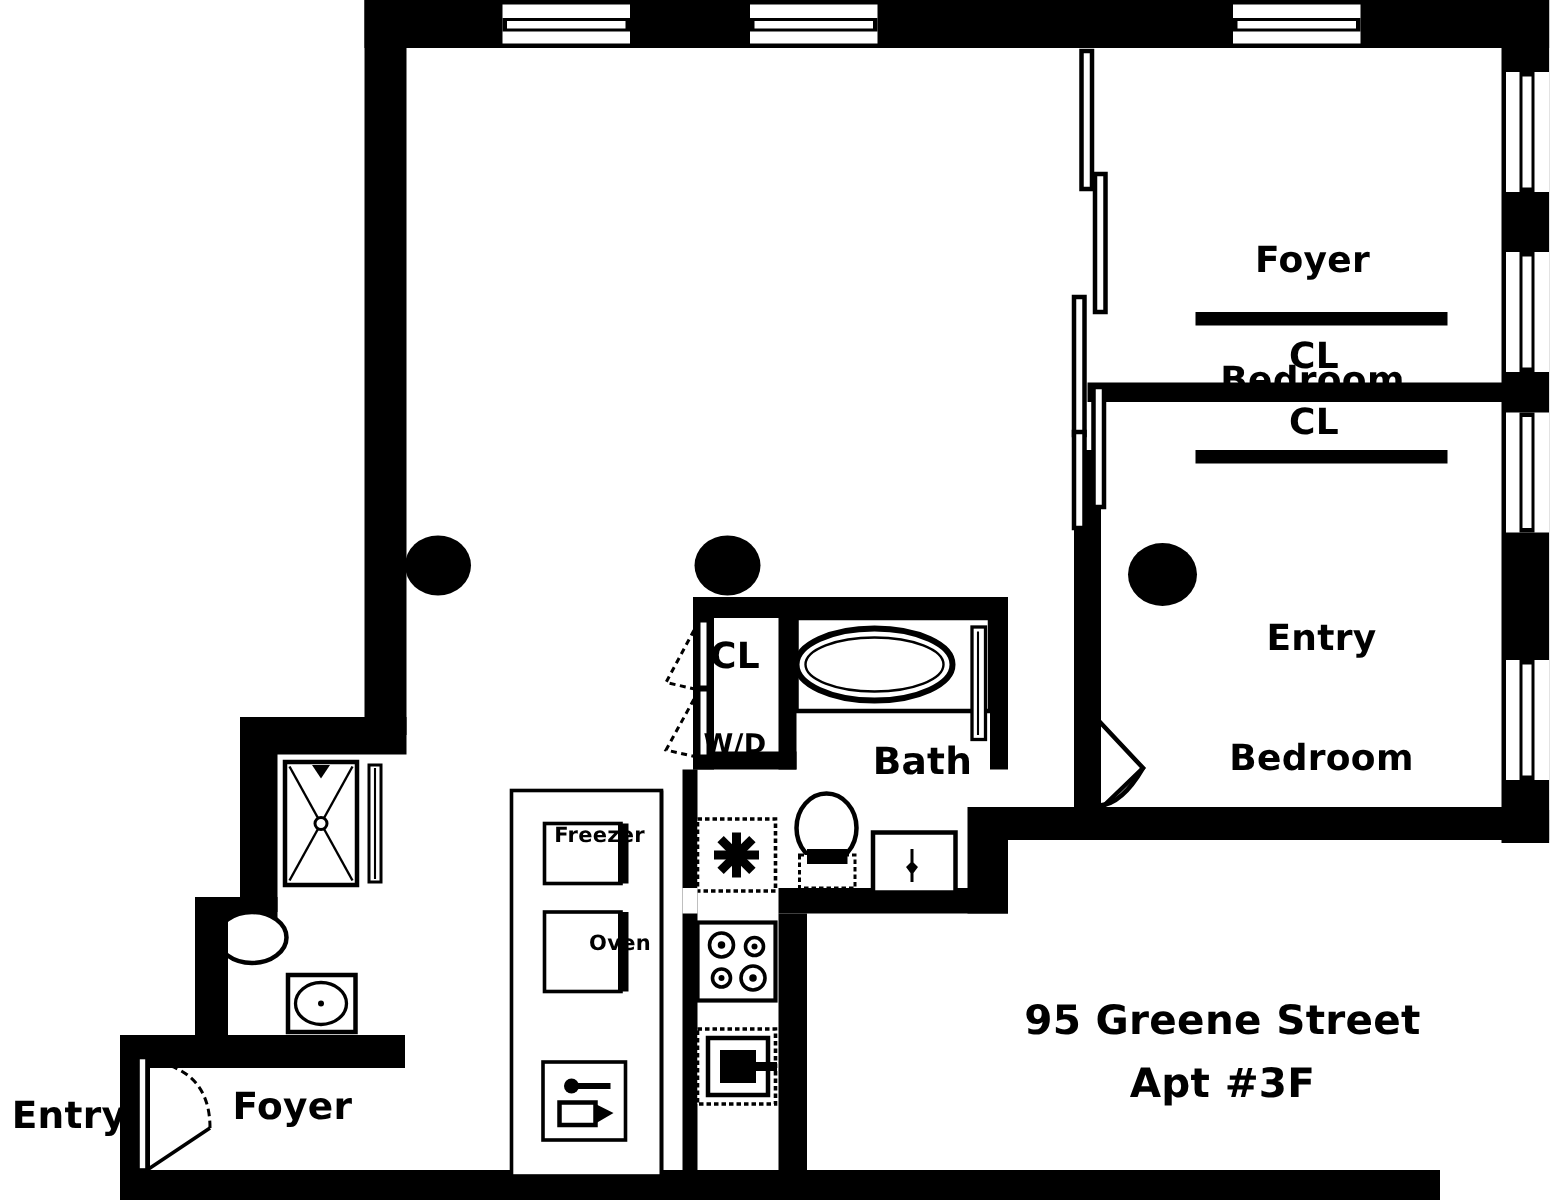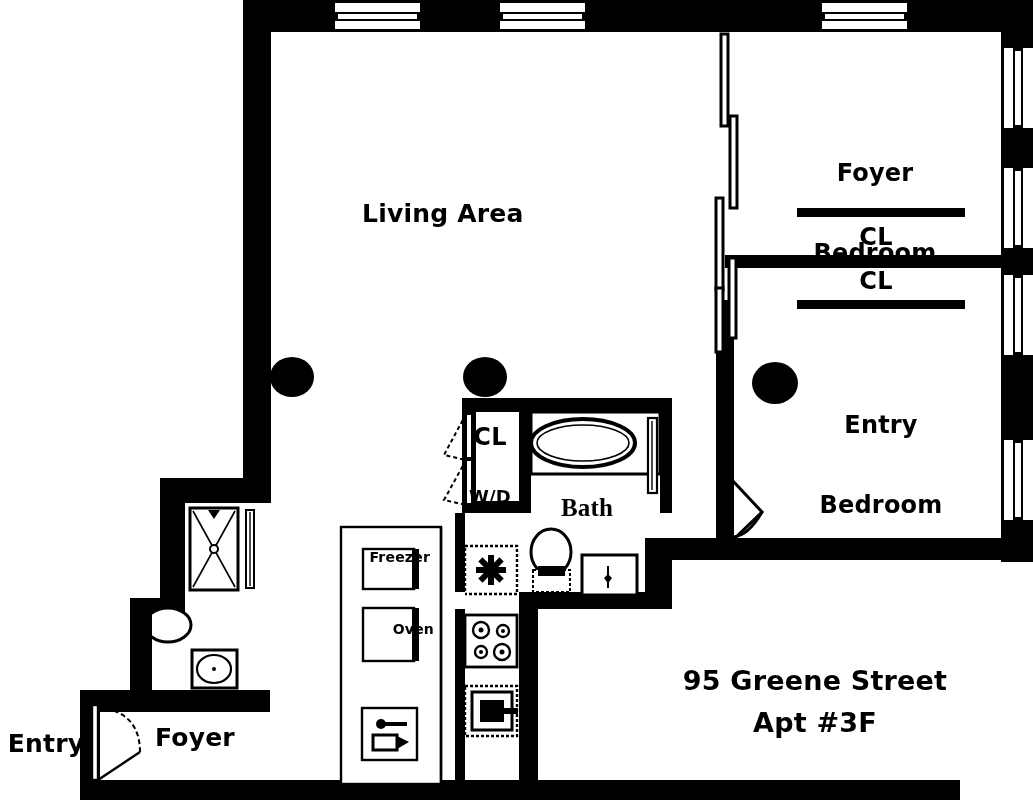--- a/index.html
+++ b/index.html
@@ -278,41 +278,40 @@
     <g>
       <rect x="465" y="686" width="52" height="50" fill="#ffffff" stroke="#000000" stroke-width="2.4" stroke-dasharray="3,2"></rect>
       <rect x="472" y="692" width="40" height="38" fill="none" stroke="#000000" stroke-width="3"></rect>
       <rect x="480" y="700" width="24" height="22" fill="#000000"></rect>
       <rect x="504" y="708" width="14" height="6" fill="#000000"></rect>
     </g>
 
     <rect x="455" y="592" width="10" height="17" fill="#ffffff"></rect>
   </svg>
 
-  <div class="lbl lbl-room" style="left:362px; top:200px; width:150px;">Living Area</div>
 
   <div class="lbl lbl-room2" style="left:800px; top:106px; width:150px;">
     <div>Foyer</div>
     <div>Bedroom</div>
   </div>
 
   <div class="lbl lbl-cl" style="left:826px; top:224px; width:100px;">CL</div>
 
   <div class="lbl lbl-cl" style="left:826px; top:268px; width:100px;">CL</div>
 
   <div class="lbl lbl-room2" style="left:806px; top:358px; width:150px;">
     <div>Entry</div>
     <div>Bedroom</div>
   </div>
 
   <div class="lbl lbl-cl" style="left:456px; top:424px; width:68px;">CL</div>
 
   <div class="lbl lbl-small" style="left:456px; top:487px; width:68px;">W/D</div>
 
-  <div class="lbl lbl-room" style="left:532px; top:494px; width:110px;font-family:Liberation Serif, serif;">Bath</div>
+  <div class="lbl lbl-room" style="left:560px; top:494px; width:110px;">Bath</div>
 
   <div class="lbl lbl-tiny" style="left:344px; top:550px; width:86px; text-align:right;">Freezer</div>
 
   <div class="lbl lbl-tiny" style="left:364px; top:622px; width:70px; text-align:right;">Oven</div>
 
   <div class="lbl lbl-room" style="left:140px; top:724px; width:110px;">Foyer</div>
 
   <div class="lbl lbl-room" style="left:0px; top:730px; width:92px;">Entry</div>
 
   <div class="lbl lbl-title" style="left:620px; top:642px; width:390px;">95 Greene Street</div>

